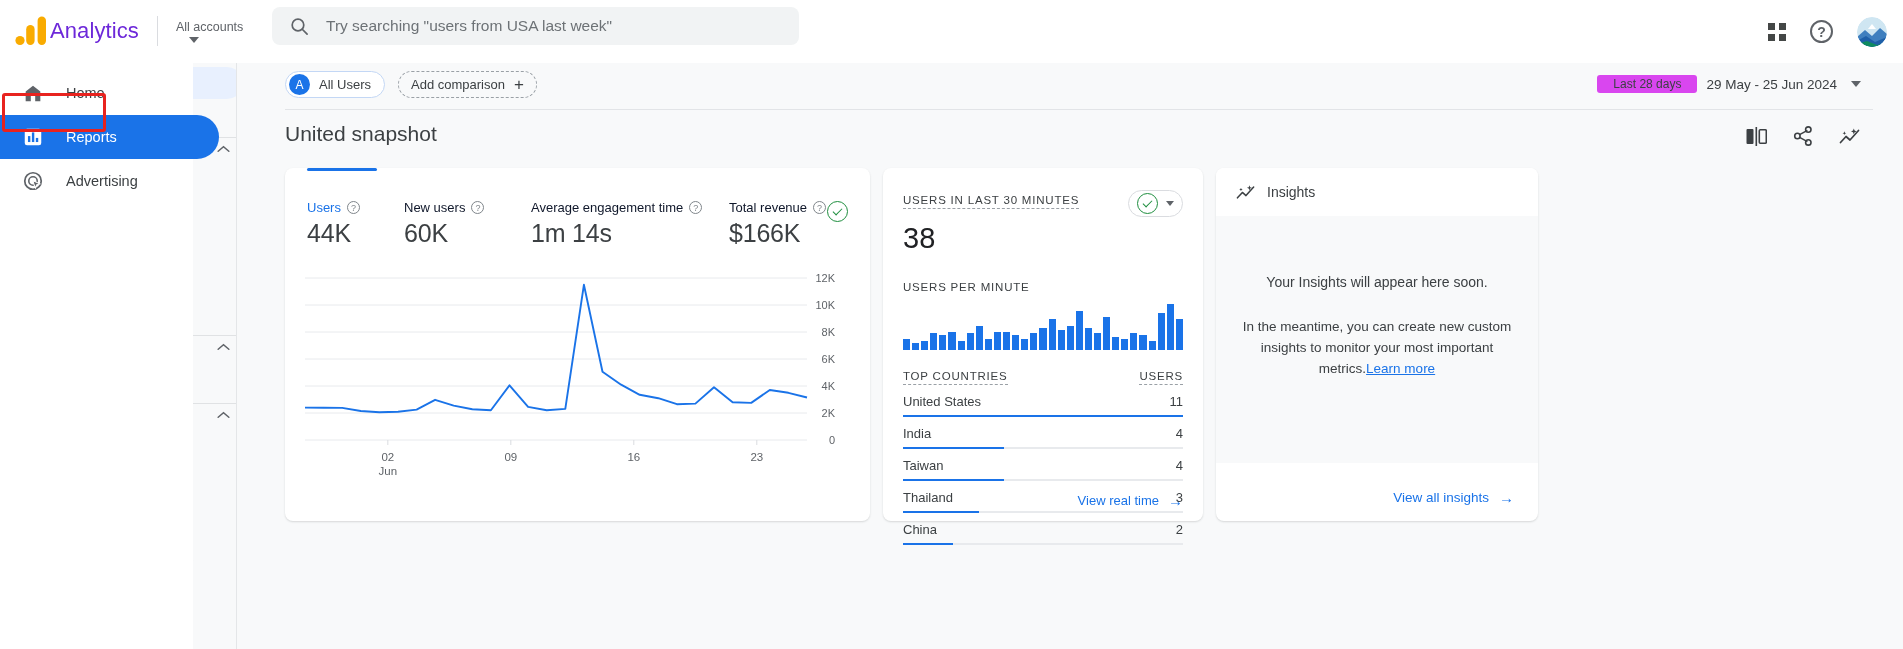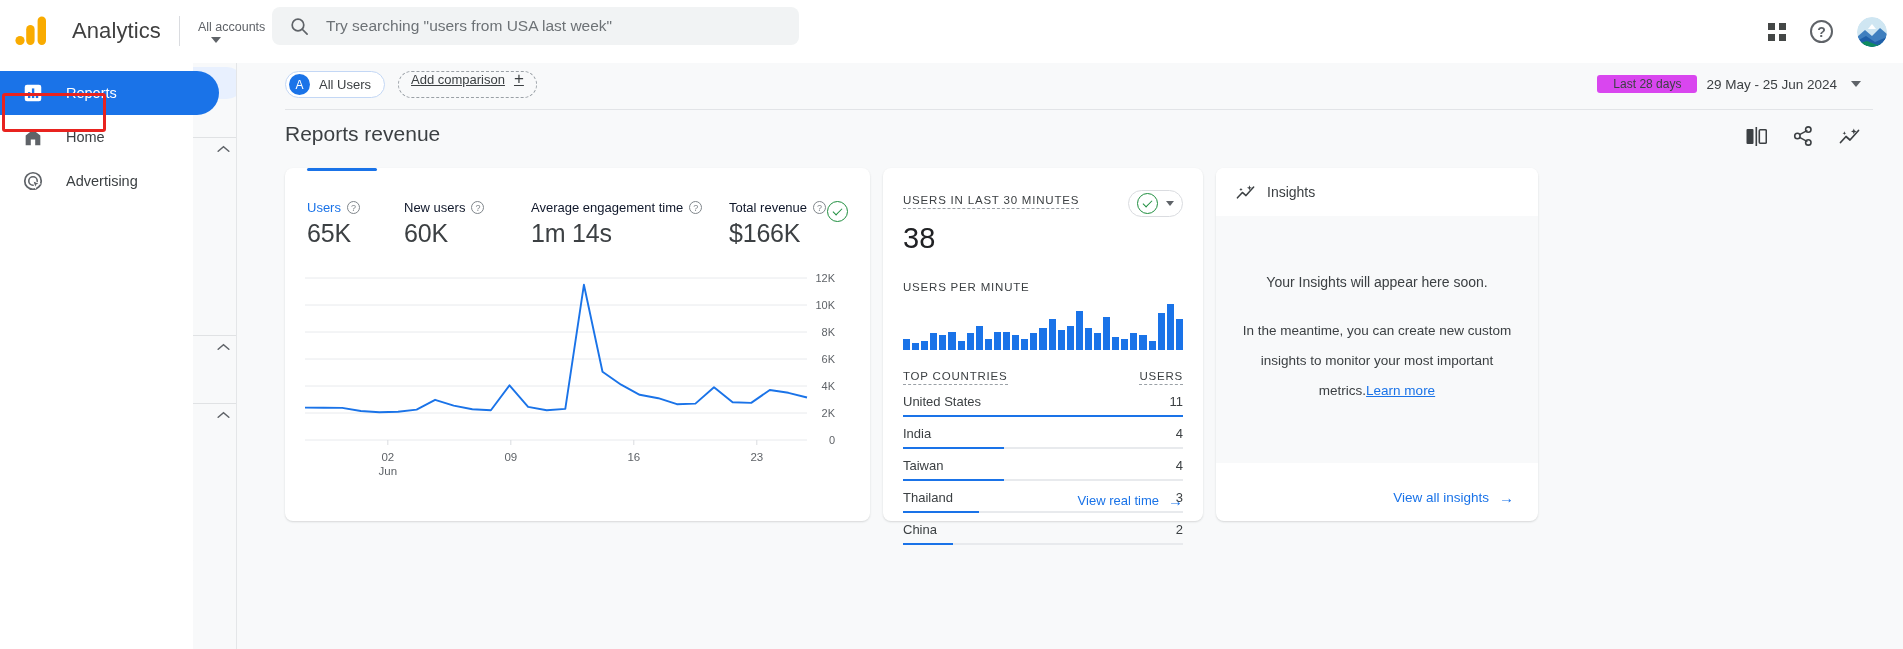--- a/index.html
+++ b/index.html
@@ -11,21 +11,21 @@
   body { position: relative; }
 
   
   #topbar {
     position: absolute; top: 0; left: 0; width: 1903px; height: 63px;
     background: #fff; display: flex; align-items: center;
     border-bottom: 1px solid #fff;
   }
   #ga-logo { margin-left: 14px; width: 34px; height: 30px; display:block; }
   #brand-title {
-    font-size: 22px; color: #404040; margin-left: 24px;
+    font-size: 22px; color: #6d28d9; margin-left: 2px;
     letter-spacing: .1px; font-weight: 400;
   }
   #brand-div { width:1px; height:30px; background:#dadce0; margin-left:18px; }
   #acct-sel {
     margin-left: 18px; display:flex; flex-direction:column;
     align-items:flex-start; cursor:pointer;
   }
   #acct-sel .lbl { font-size: 12.5px; color:#5f6368; line-height:14px;}
   #acct-sel .caret {
     width:0;height:0;border-left:5px solid transparent;
@@ -100,22 +100,22 @@
     background:#fff; display:flex; align-items:center;
     padding:0 13px 0 3px; cursor:pointer;
   }
   .chip-allusers .av {
     width:21px;height:21px;border-radius:50%;background:#1a73e8;
     color:#fff;font-size:12px;display:flex;align-items:center;
     justify-content:center;font-weight:500; }
   .chip-allusers .t { margin-left:9px; font-size:13px; color:#3c4043;}
   .chip-add {
     height:27px; border:1px dashed #9aa0a6; border-radius:14px;
-    background:transparent; display:flex; align-items:flex-start;
-    padding:0 12px; cursor:pointer; font-size:13px; color:#3c4043;text-decoration:underline;
+    background:transparent; display:flex; align-items:center;
+    padding:0 12px; cursor:pointer; font-size:13px; color:#3c4043;
   }
   .chip-add .plus { margin-left:9px; font-size:17px; line-height:14px;
     color:#3c4043; font-weight:300;}
   #daterange {
     position:absolute; right:42px; top:12px; display:flex;
     align-items:center; cursor:pointer;
   }
   #daterange .badge {
     background:#d946ef; color:#3c4043; font-size:12px;
     padding:2px 16px; border-radius:3px;
@@ -199,21 +199,21 @@
     gap:9px; cursor:pointer; }
 
   
   #ins-head { height:48px; display:flex; align-items:center;
     padding-left:20px; gap:11px; background:#fff;}
   #ins-head .t { font-size:14px; color:#3c4043;}
   #ins-body { position:absolute; left:0; right:0; top:48px; bottom:58px;
     background:#f8f9fa; padding:0 22px; text-align:center;}
   #ins-l1 { font-size:14px; color:#3c4043; margin-top:58px; }
   #ins-l2 { font-size:13.5px; color:#3c4043; margin-top:26px;
-    line-height:30px; }
+    line-height:21px; }
   #ins-l2 a { color:#1a73e8; text-decoration:underline; cursor:pointer;}
   #viewins { position:absolute; right:24px; bottom:16px;
     font-size:13.5px; color:#1a73e8; display:flex; align-items:center;
     gap:10px; cursor:pointer; }
   .arrow-r { font-size:15px; line-height:13px; }
 </style>
 </head>
 <body>
 
 <div id="topbar">
@@ -256,35 +256,35 @@
         <path d="M0 20 L8 13 L15 19 L23 11 L30 17 L30 30 L0 30 Z" fill="#3f7fbf"></path>
         <path d="M0 24 L9 19 L18 25 L30 20 L30 30 L0 30 Z" fill="#1e5fa8"></path>
         <path d="M0 27 L10 24 L20 28 L30 25 L30 30 L0 30 Z" fill="#0f8a5f"></path>
         <path d="M11 12 L15 7 L19 12 Z" fill="#ffffff"></path>
       </g>
     </svg>
   </div>
 </div>
 
 <div id="leftnav">
+  <div class="nav-item">
+    <svg class="nico" viewBox="0 0 24 24">
+      <path d="M4 21V10.3L12 4l8 6.3V21h-5.6v-6.2H9.6V21H4z" fill="#5f6368"></path>
+    </svg>
+    <span class="nlbl">Home</span>
+  </div>
+
   <div class="nav-item active">
     <svg class="nico" viewBox="0 0 24 24">
       <rect x="3" y="3" width="18" height="18" rx="2.5" fill="#fff"></rect>
       <rect x="6.5" y="11" width="2.6" height="6.5" fill="#1a73e8"></rect>
       <rect x="10.8" y="7" width="2.6" height="10.5" fill="#1a73e8"></rect>
       <rect x="15.1" y="13" width="2.6" height="4.5" fill="#1a73e8"></rect>
     </svg>
     <span class="nlbl">Reports</span>
-  </div>
-
-  <div class="nav-item">
-    <svg class="nico" viewBox="0 0 24 24">
-      <path d="M4 21V10.3L12 4l8 6.3V21h-5.6v-6.2H9.6V21H4z" fill="#5f6368"></path>
-    </svg>
-    <span class="nlbl">Home</span>
   </div>
 
 
   <div class="nav-item">
     <svg class="nico" viewBox="0 0 24 24">
       <circle cx="12" cy="12" r="9" fill="none" stroke="#5f6368" stroke-width="1.9"></circle>
       <circle cx="12" cy="12" r="4.6" fill="none" stroke="#5f6368" stroke-width="1.7"></circle>
       <path d="M11.6 11.4 L19.5 15.1 L15.9 16.2 L14.6 19.8 Z" fill="#5f6368" stroke="#fff" stroke-width="1.1"></path>
     </svg>
     <span class="nlbl">Advertising</span>
@@ -324,21 +324,21 @@
     </div>
     <div id="daterange">
       <span class="badge">Last 28 days</span>
       <span class="rng">29 May - 25 Jun 2024</span>
       <span class="caret"></span>
     </div>
     <div id="divider-line"></div>
   </div>
 
   <div id="pagehead">
-    <div id="pagetitle">Reports revenue</div>
+    <div id="pagetitle">United snapshot</div>
     <div id="pagehead-icons">
       <svg class="pic" width="21" height="19" viewBox="0 0 21 19">
         <rect x="0.5" y="2" width="7" height="15" rx="1" fill="#3c4043"></rect>
         <rect x="9.5" y="0" width="1.6" height="19" fill="#3c4043"></rect>
         <rect x="13.3" y="2.8" width="7" height="13.4" rx="1" fill="none" stroke="#3c4043" stroke-width="1.6"></rect>
       </svg>
       <svg class="pic" width="20" height="20" viewBox="0 0 20 20">
         <line x1="6.6" y1="11.4" x2="14.4" y2="15.6" stroke="#3c4043" stroke-width="1.5"></line>
         <line x1="6.6" y1="8.6" x2="14.4" y2="4.4" stroke="#3c4043" stroke-width="1.5"></line>
         <circle cx="15.3" cy="3.6" r="2.7" fill="none" stroke="#3c4043" stroke-width="1.6"></circle>
@@ -357,21 +357,21 @@
 
     <div class="card" id="card-overview">
       <div id="ov-tabrule"></div>
 
       <div id="ov-metrics">
         <div class="metric primary" style="width:97px">
           <div class="mh">
             <span class="mname">Users</span>
             <span class="q-icon">?</span>
           </div>
-          <span class="mval">65K</span>
+          <span class="mval">44K</span>
         </div>
 
         <div class="metric" style="width:127px">
           <div class="mh">
             <span class="mname">New users</span>
             <span class="q-icon">?</span>
           </div>
           <span class="mval">60K</span>
         </div>
 

